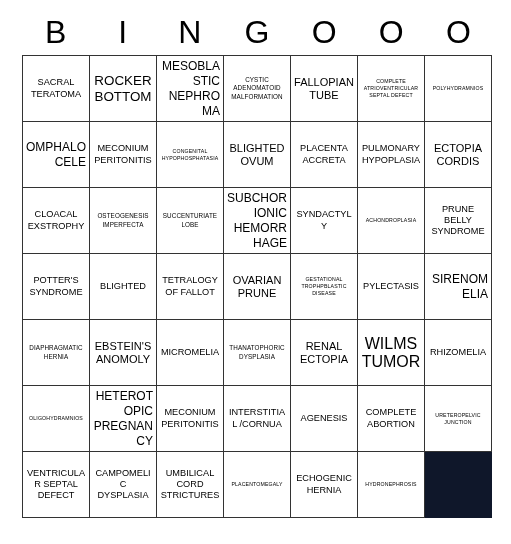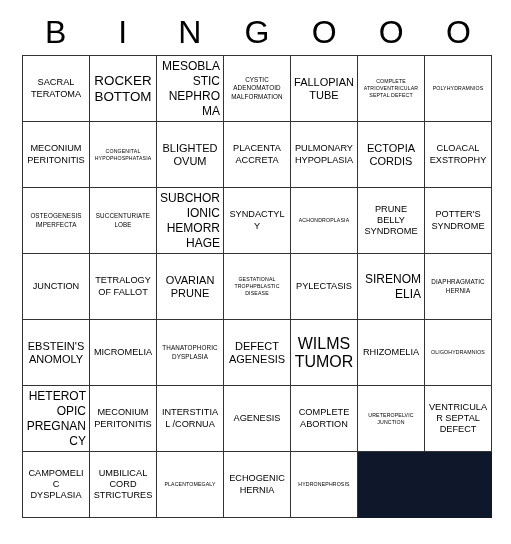--- a/index.html
+++ b/index.html
@@ -115,20 +115,23 @@
       </div>
       <div class="cell sz-l">
         <span class="cell-text">FALLOPIAN TUBE</span>
       </div>
       <div class="cell sz-xxs">
         <span class="cell-text">COMPLETE ATRIOVENTRICULAR SEPTAL DEFECT</span>
       </div>
       <div class="cell sz-xxs">
         <span class="cell-text">POLYHYDRAMNIOS</span>
       </div>
+      <div class="cell sz-s">
+        <span class="cell-text">OMPHALOCELE</span>
+      </div>
       <div class="cell sz-m">
         <span class="cell-text">MECONIUM PERITONITIS</span>
       </div>
       <div class="cell sz-xxs">
         <span class="cell-text">CONGENITAL HYPOPHOSPHATASIA</span>
       </div>
       <div class="cell sz-l">
         <span class="cell-text">BLIGHTED OVUM</span>
       </div>
       <div class="cell sz-m">
@@ -158,21 +161,21 @@
       <div class="cell sz-xxs">
         <span class="cell-text">ACHONDROPLASIA</span>
       </div>
       <div class="cell sz-m">
         <span class="cell-text">PRUNE BELLY SYNDROME</span>
       </div>
       <div class="cell sz-m">
         <span class="cell-text">POTTER'S SYNDROME</span>
       </div>
       <div class="cell sz-m">
-        <span class="cell-text">JUNCTION</span>
+        <span class="cell-text">BLIGHTED</span>
       </div>
       <div class="cell sz-m">
         <span class="cell-text">TETRALOGY OF FALLOT</span>
       </div>
       <div class="cell sz-l">
         <span class="cell-text">OVARIAN PRUNE</span>
       </div>
       <div class="cell sz-xxs">
         <span class="cell-text">GESTATIONAL TROPHPBLASTIC DISEASE</span>
       </div>
@@ -188,21 +191,21 @@
       <div class="cell sz-l">
         <span class="cell-text">EBSTEIN'S ANOMOLY</span>
       </div>
       <div class="cell sz-m">
         <span class="cell-text">MICROMELIA</span>
       </div>
       <div class="cell sz-xs">
         <span class="cell-text">THANATOPHORIC DYSPLASIA</span>
       </div>
       <div class="cell sz-l">
-        <span class="cell-text">DEFECT AGENESIS</span>
+        <span class="cell-text">RENAL ECTOPIA</span>
       </div>
       <div class="cell sz-xxl">
         <span class="cell-text">WILMS TUMOR</span>
       </div>
       <div class="cell sz-m">
         <span class="cell-text">RHIZOMELIA</span>
       </div>
       <div class="cell sz-xxs">
         <span class="cell-text">OLIGOHYDRAMNIOS</span>
       </div>

